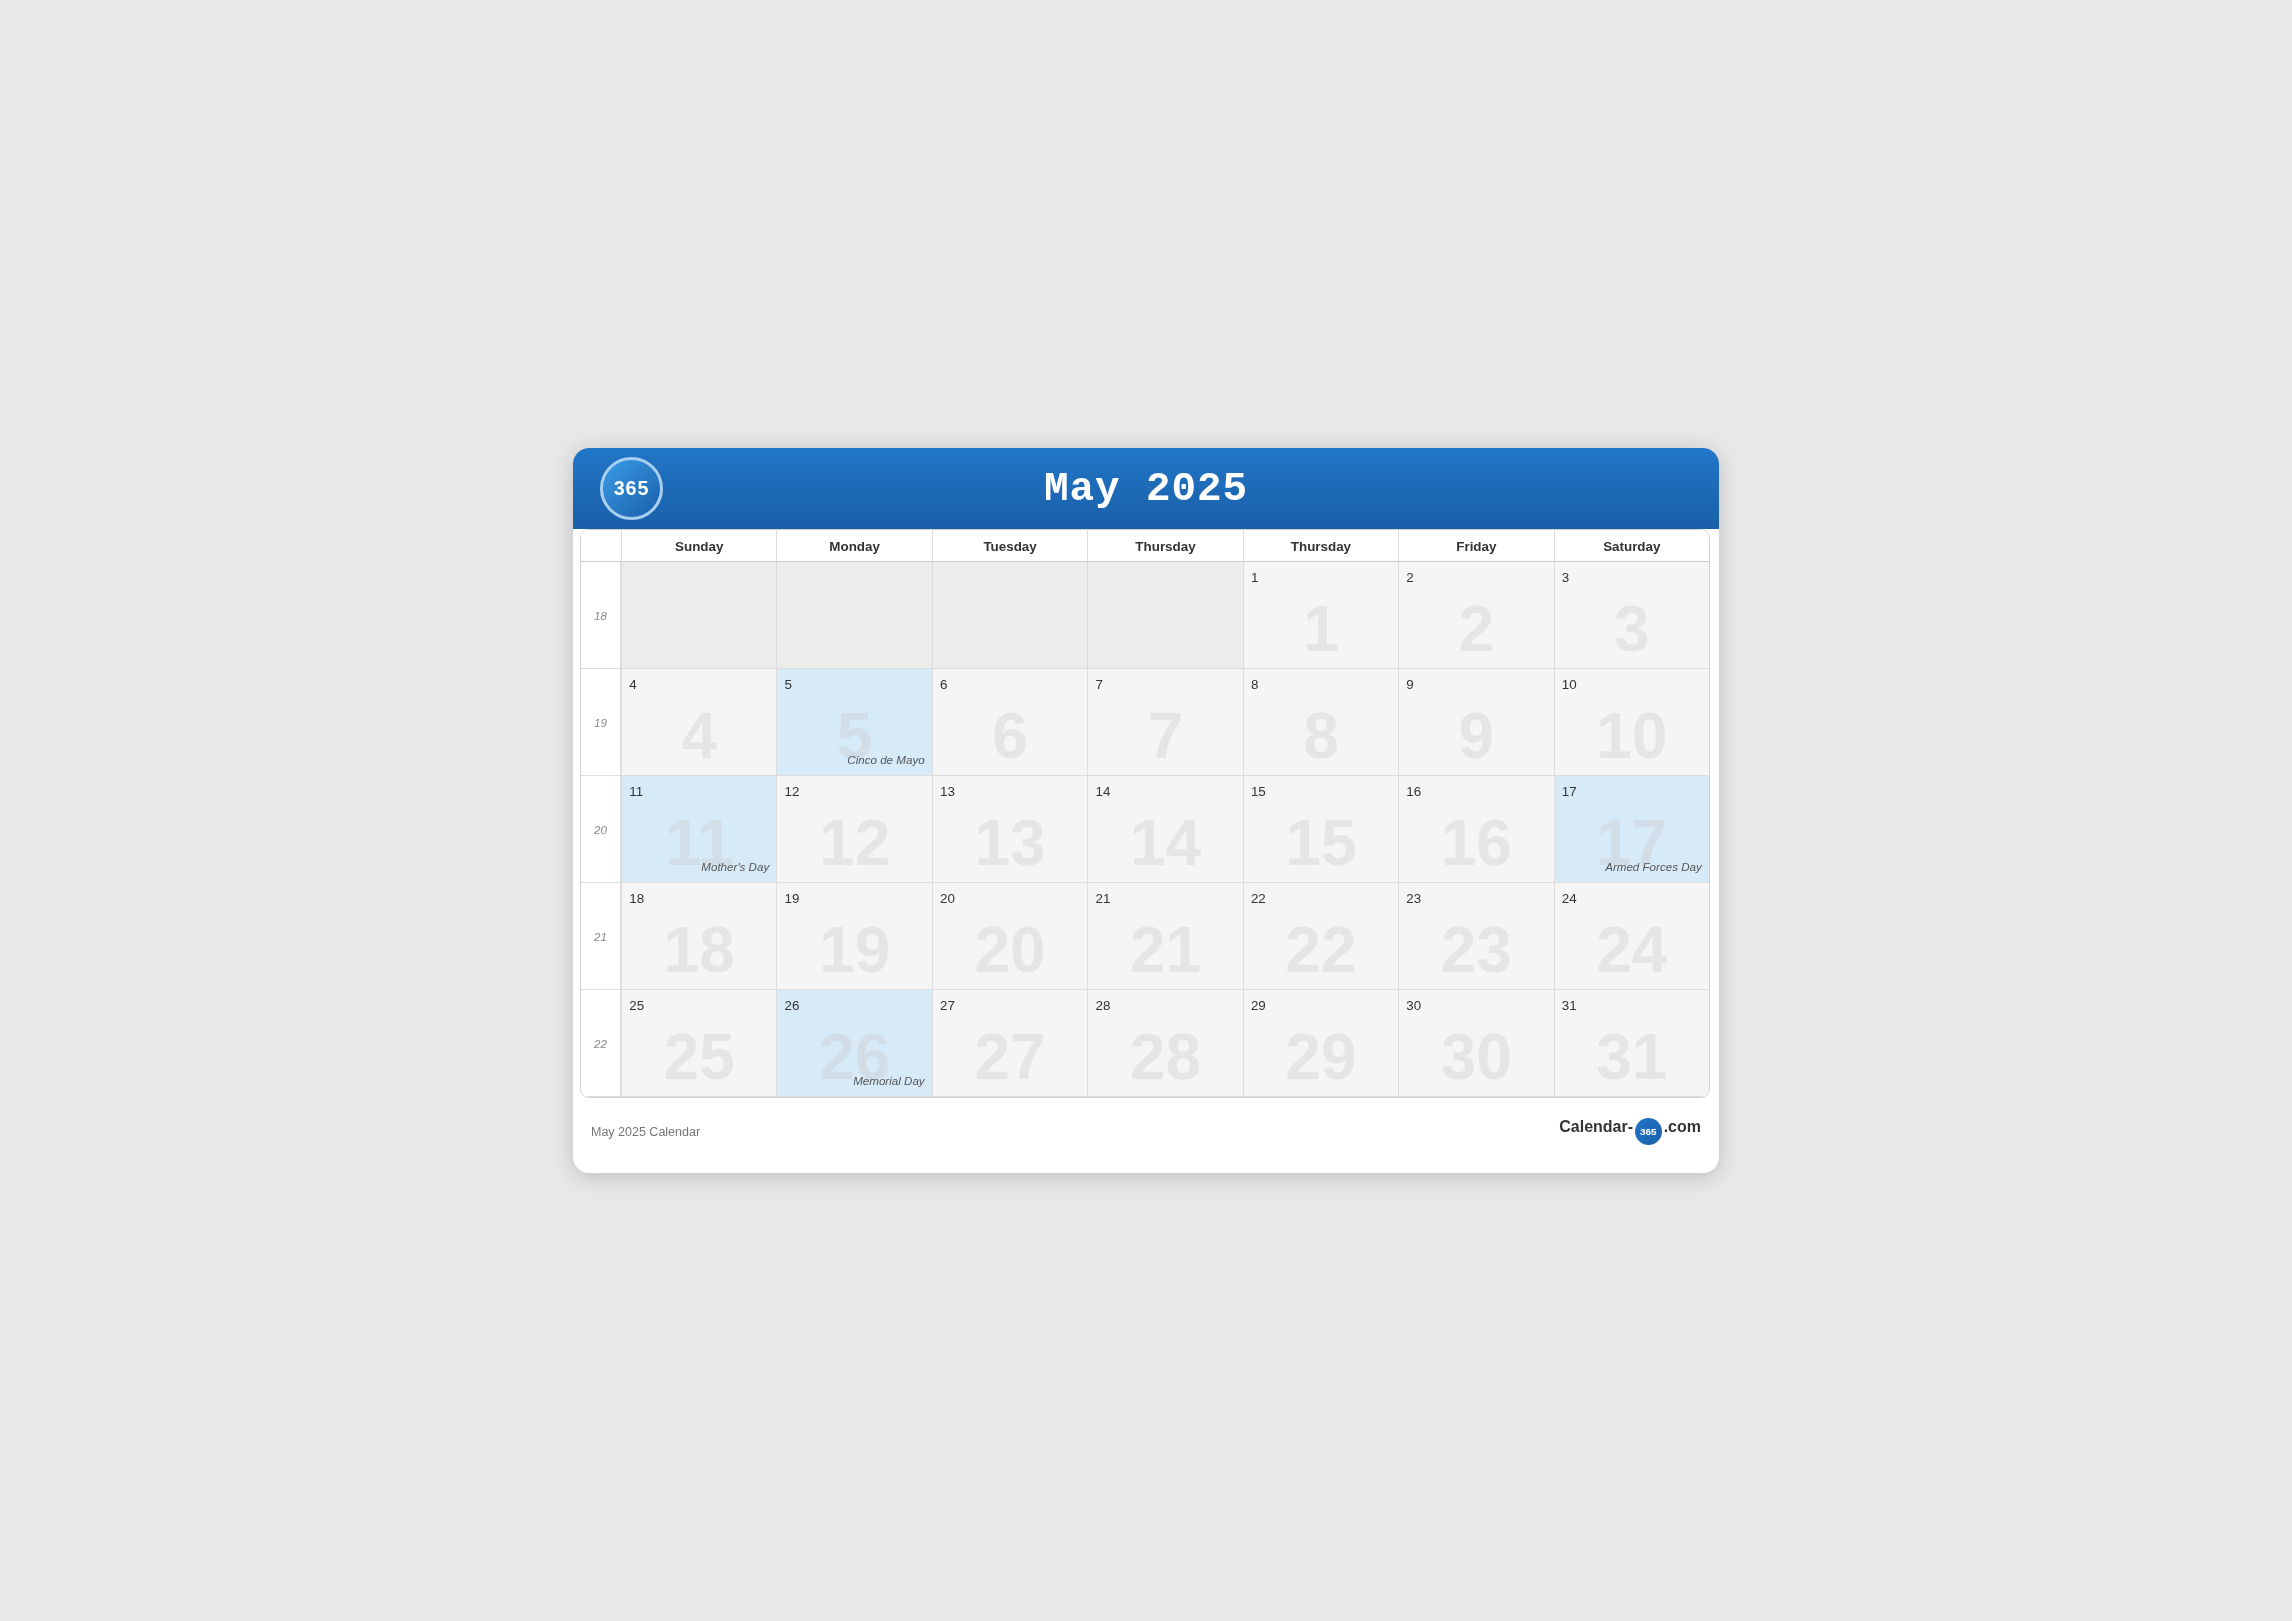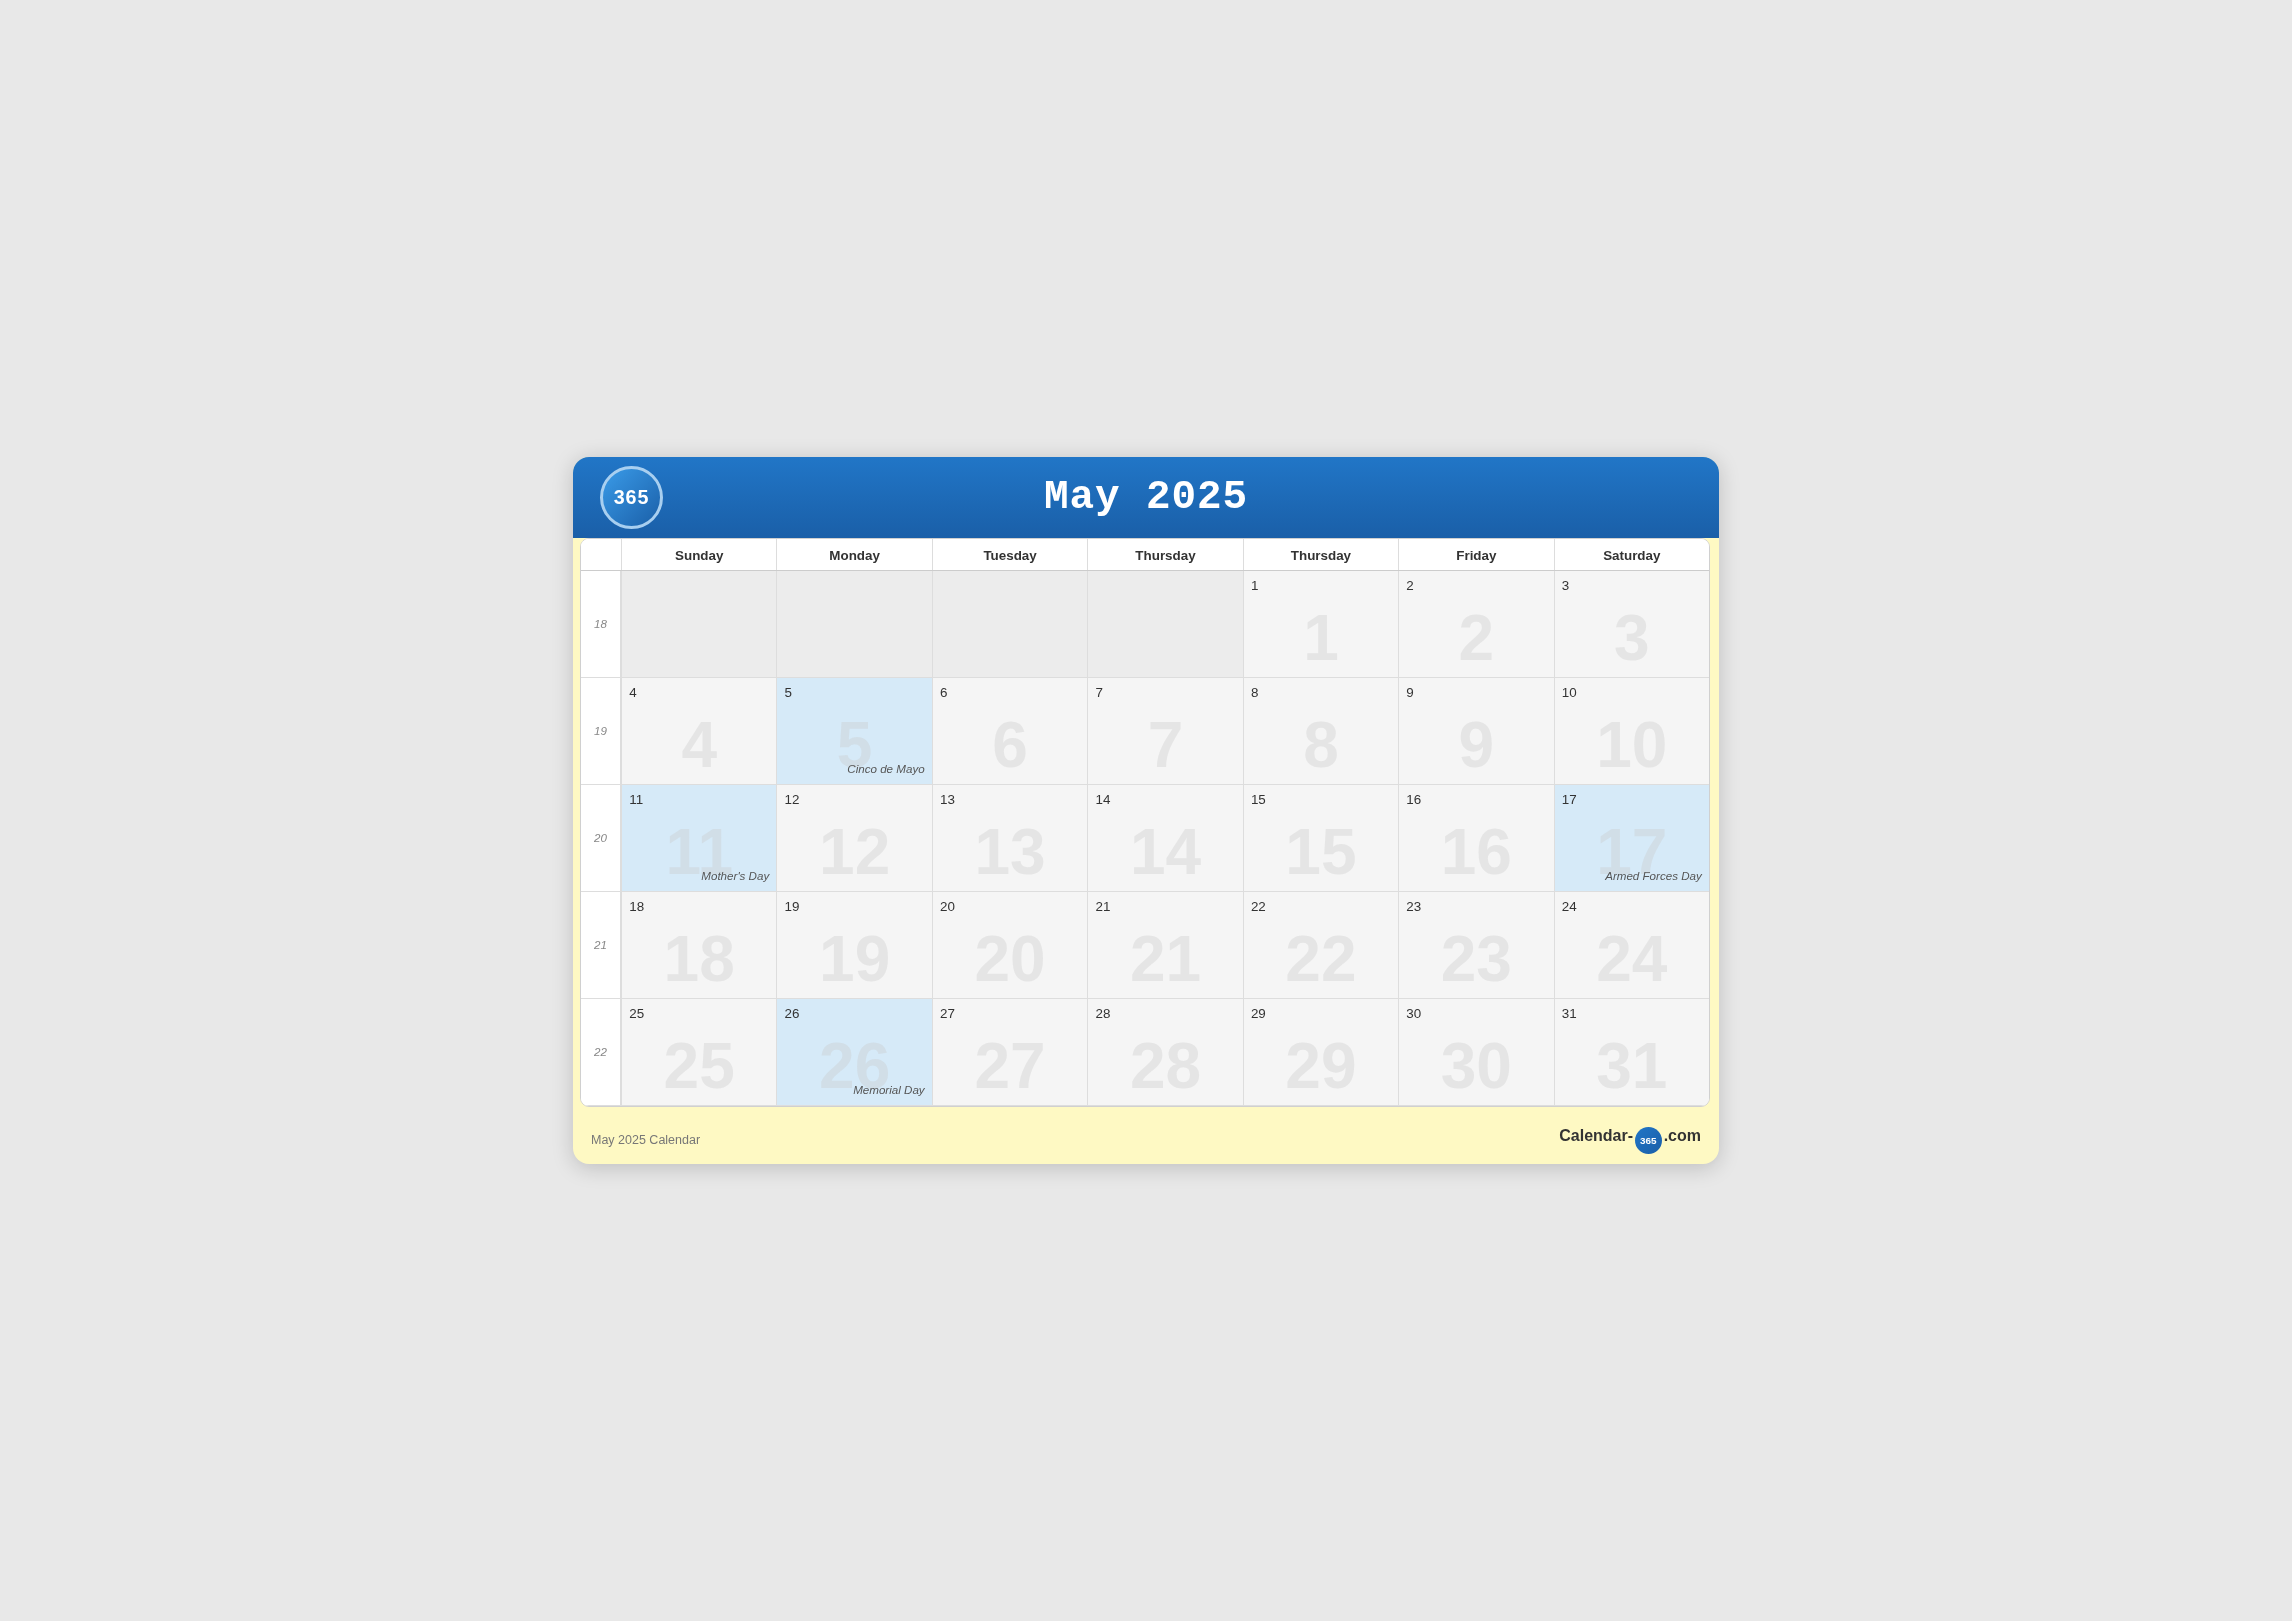--- a/index.html
+++ b/index.html
@@ -9,25 +9,25 @@
       display: flex;
       flex-direction: column;
       align-items: center;
       justify-content: center;
       min-height: 100vh;
       padding: 18px;
     }
     .page-wrapper {
       width: 100%;
       max-width: 1146px;
-      background: #fef9c3;
+      background: #ffffff;
       border-radius: 16px;
       box-shadow: 0 3.6px 21.5px rgba(0,0,0,0.18);
       overflow: hidden;
-      padding-bottom: 7px;
+      padding-bottom: 24px;
     }
     
     .calendar-header {
       background: linear-gradient(180deg, #2176c7 0%, #1a5fa8 100%);
       border-radius: 12.5px 12.5px 0 0;
       display: flex;
       align-items: center;
       padding: 9px 27px;
       position: relative;
       min-height: 81px;

